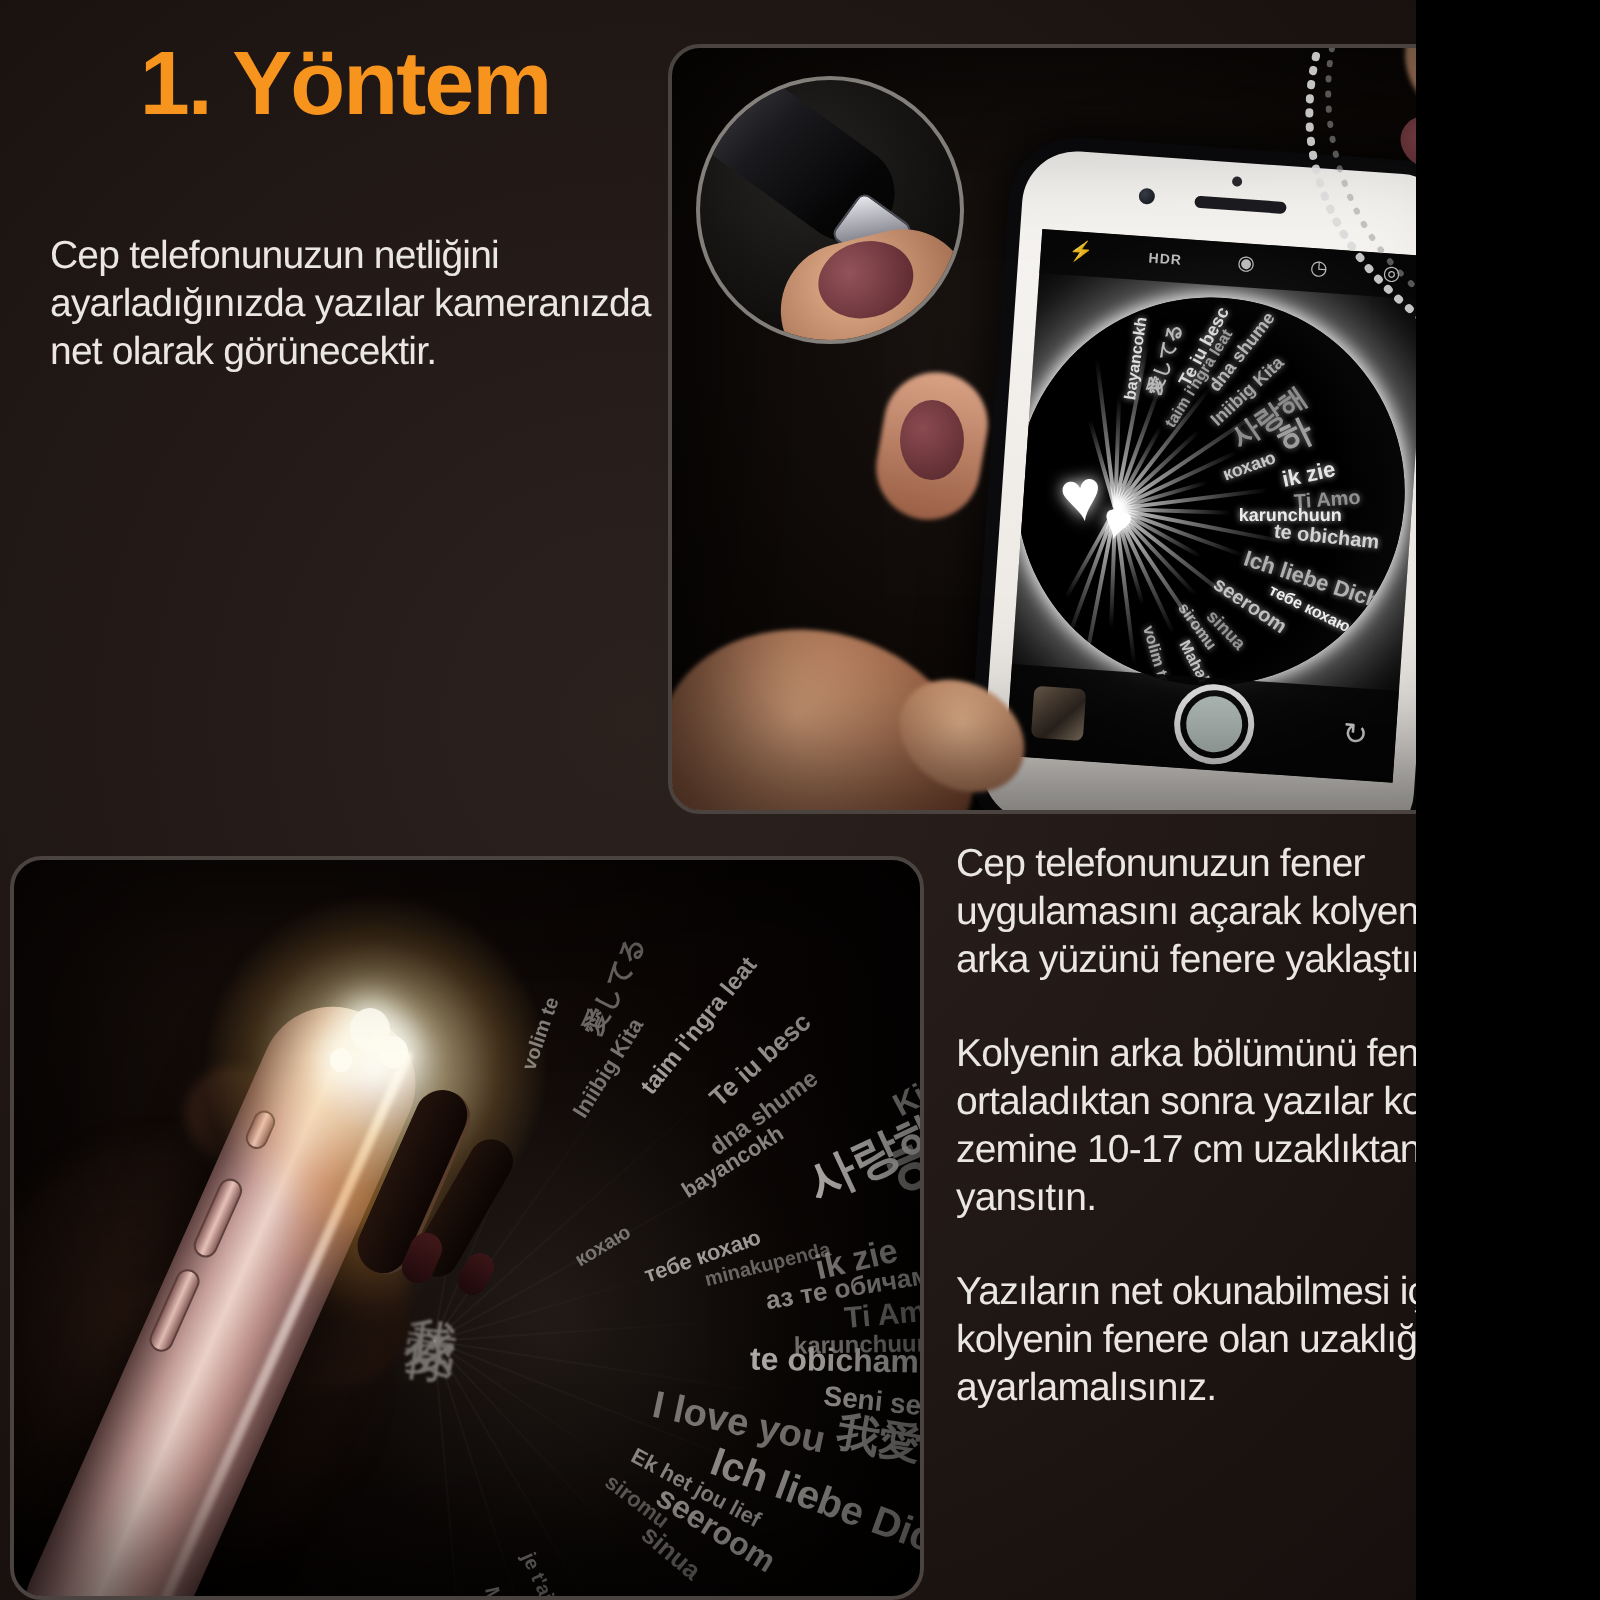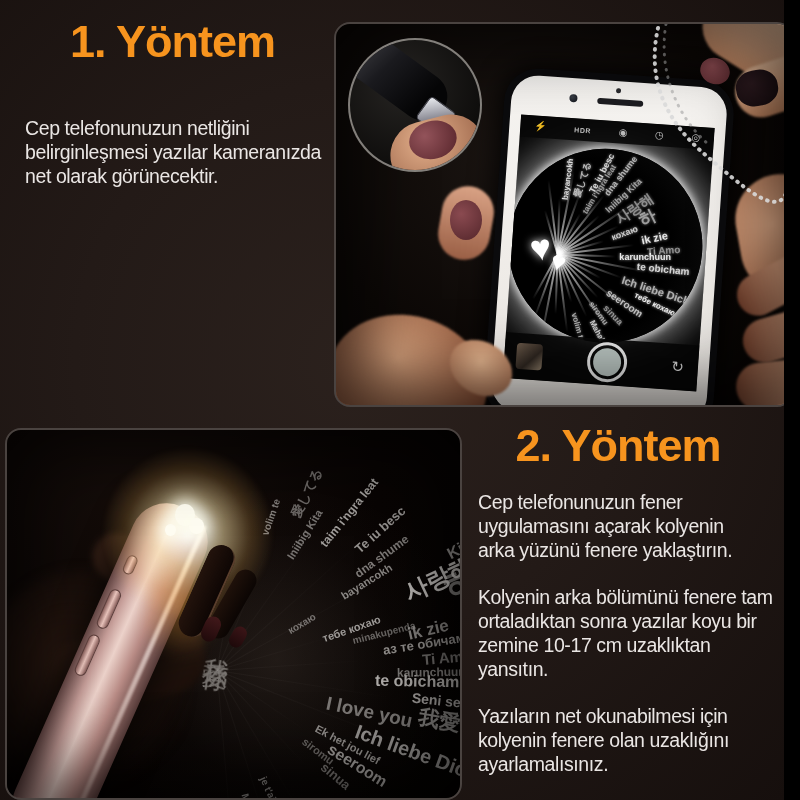--- a/index.html
+++ b/index.html
@@ -1,16 +1,16 @@
 <!DOCTYPE html>
 <html><head>
 <meta charset="utf-8">
 <style>
   html,body{margin:0;padding:0;background:#000;}
-  .page{position:relative;width:784px;height:800px;overflow:hidden;
+  .page{position:relative;width:708px;height:800px;overflow:hidden;
         background:radial-gradient(circle at 45% 45%, #2b211d 0%, #231a17 45%, #160f0d 100%);
         font-family:"Liberation Sans", sans-serif;}
   .abs{position:absolute;}
 
   
   .tb{position:absolute;}
   .tb1{left:25px;top:16px;width:345px;}
   .tb2{left:478px;top:420px;width:322px;}
   .title{margin:0;font-size:45px;font-weight:bold;letter-spacing:-1px;color:#f7941e;
          text-align:center;line-height:1.15;}
@@ -151,21 +151,21 @@
        background:linear-gradient(180deg,#3b1517,#1d090a);position:absolute;}
 </style>
 </head>
 <body>
 
 <div class="page">
 
   <section class="tb tb1">
     <h1 class="title">1. Yöntem</h1>
     <p class="body">Cep telefonunuzun netliğini
-belirginleşmesi yazılar kameranızda
+ayarladığınızda yazılar kameranızda
 net olarak görünecektir.</p>
   </section>
 
   <figure class="photo photo1">
 
     <div class="phone1 abs">
       <div class="phone1-body">
         <div class="p1cam abs"></div>
         <div class="p1sensor abs"></div>
         <div class="p1ear abs"></div>
@@ -327,21 +327,20 @@
     <div class="pend1"></div>
     <div class="pend2"></div>
     <div class="pend3"></div>
     <div class="abs fing2a"></div>
     <div class="abs fing2b"></div>
     <div class="nail2a"></div>
     <div class="nail2b"></div>
   </figure>
 
   <section class="tb tb2">
-    <h1 class="title">2. Yöntem</h1>
     <p class="body">Cep telefonunuzun fener
 uygulamasını açarak kolyenin
 arka yüzünü fenere yaklaştırın.</p>
     <p class="body">Kolyenin arka bölümünü fenere tam
 ortaladıktan sonra yazılar koyu bir
 zemine 10-17 cm uzaklıktan
 yansıtın.</p>
     <p class="body">Yazıların net okunabilmesi için
 kolyenin fenere olan uzaklığını
 ayarlamalısınız.</p>

